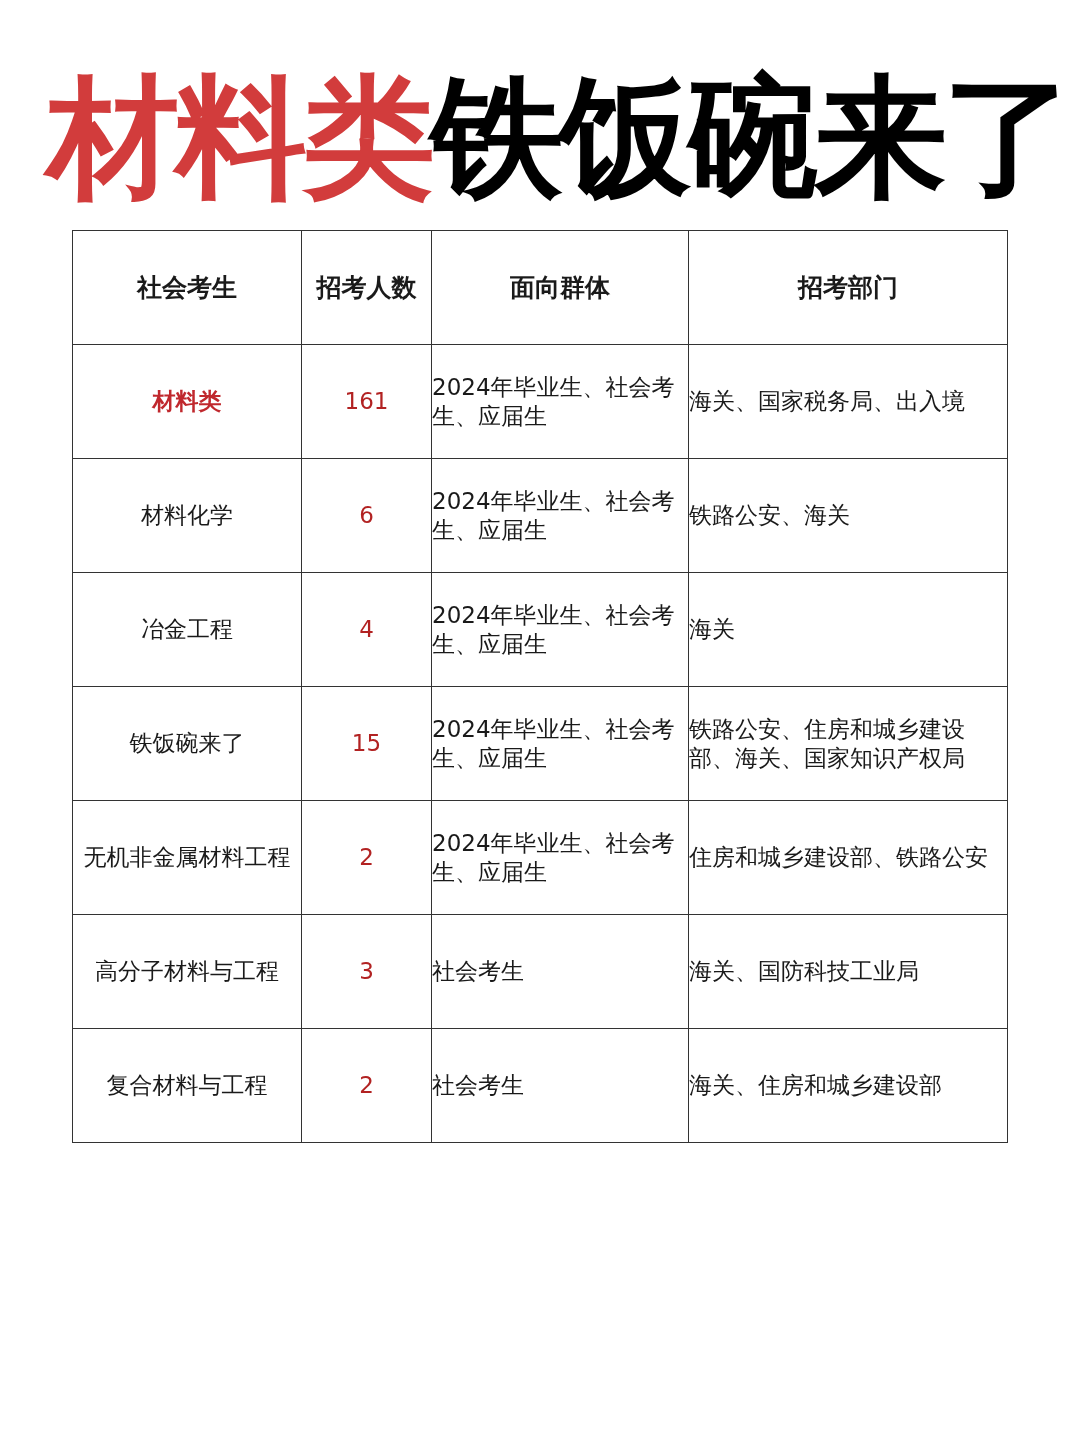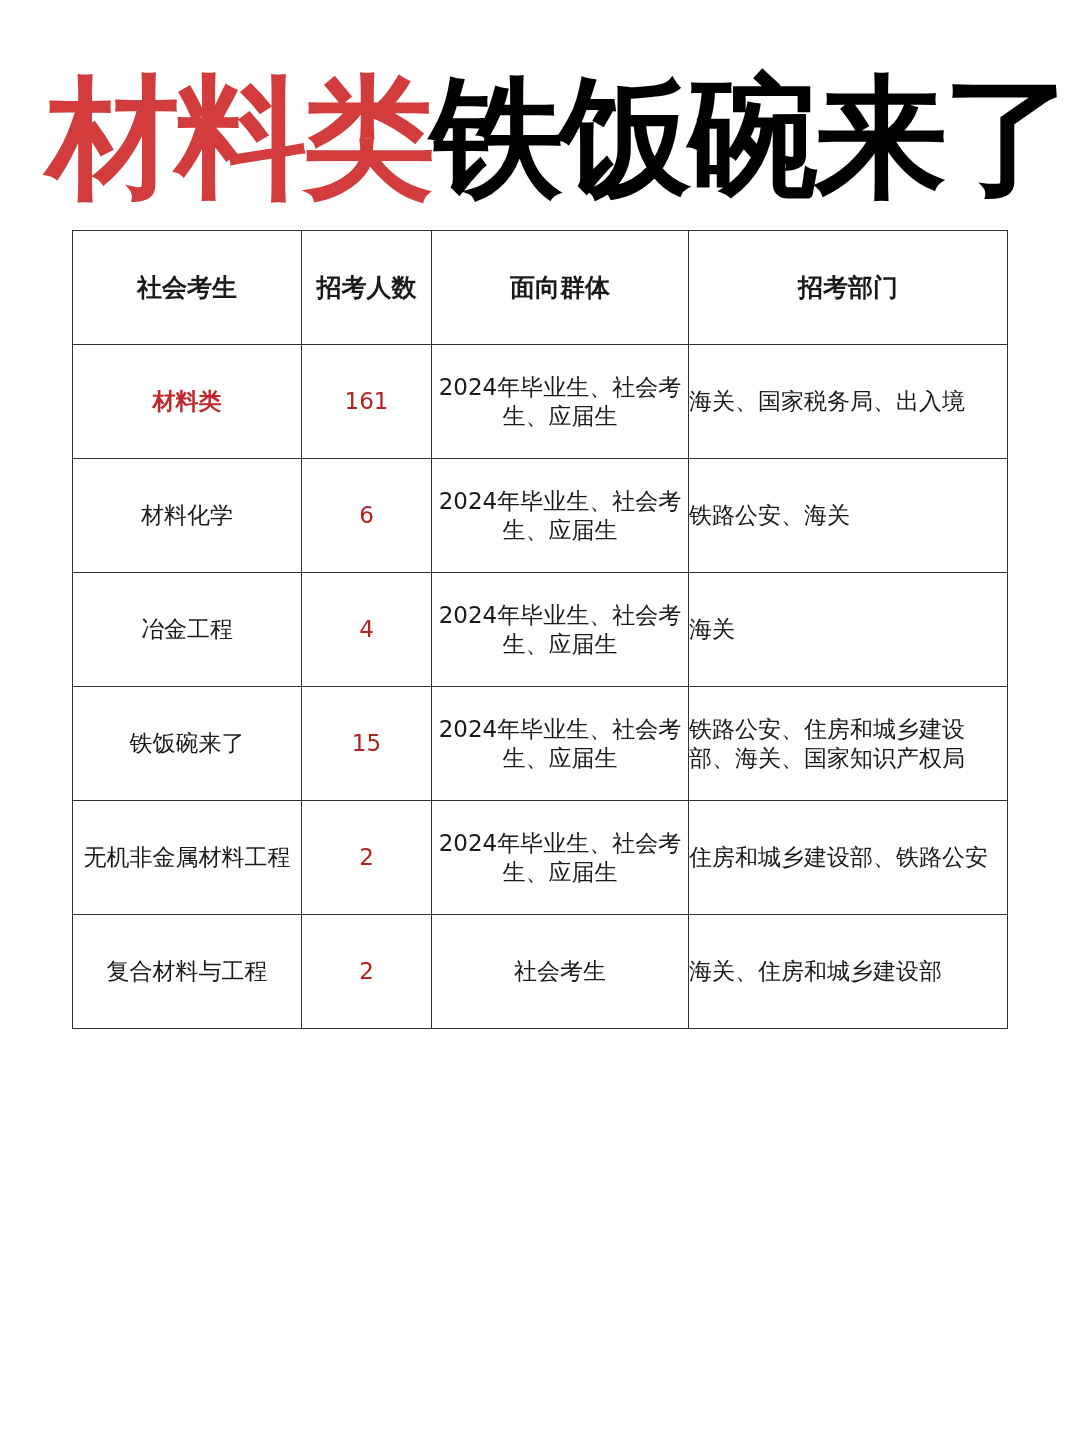--- a/index.html
+++ b/index.html
@@ -12,21 +12,21 @@
   .title .black { color: #000000; }
   table.grid { position: absolute; left: 72px; top: 230px; width: 935px;
                border-collapse: collapse; table-layout: fixed; }
   table.grid td, table.grid th { border: 1.5px solid #333; height: 113px; padding: 0;
                font-size: 23px; font-weight: normal; line-height: 29px; }
   table.grid th { font-weight: bold; font-size: 25px; text-align: center; }
   col.c1 { width: 229px; } col.c2 { width: 130px; } col.c3 { width: 257px; } col.c4 { width: 319px; }
   td.name { text-align: center; }
   td.name.hl { color: #c0282d; font-weight: bold; }
   td.count { text-align: center; color: #b22222; }
-  td.group { text-align: center; padding: 0 14px; margin-top: 39px; }
+  td.group { padding: 0 14px; margin-top: 39px; }
   td.dept { text-align: left; padding-left: 2px; padding-right: 2px; }
 </style>
 </head>
 <body>
 
 <div class="title">
   <span class="red">材料类</span><span class="black">铁饭碗来了</span>
 </div>
 
 <table class="grid">
@@ -69,19 +69,25 @@
       <td class="group">2024年毕业生、社会考生、应届生</td>
       <td class="dept">铁路公安、住房和城乡建设部、海关、国家知识产权局</td>
     </tr>
     <tr>
       <td class="name">无机非金属材料工程</td>
       <td class="count">2</td>
       <td class="group">2024年毕业生、社会考生、应届生</td>
       <td class="dept">住房和城乡建设部、铁路公安</td>
     </tr>
     <tr>
+      <td class="name">高分子材料与工程</td>
+      <td class="count">3</td>
+      <td class="group">社会考生</td>
+      <td class="dept">海关、国防科技工业局</td>
+    </tr>
+    <tr>
       <td class="name">复合材料与工程</td>
       <td class="count">2</td>
       <td class="group">社会考生</td>
       <td class="dept">海关、住房和城乡建设部</td>
     </tr>
   </tbody>
 </table>
 
 </body></html>

